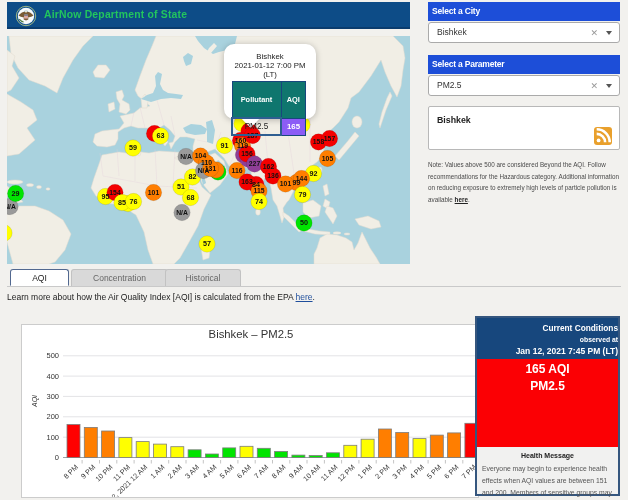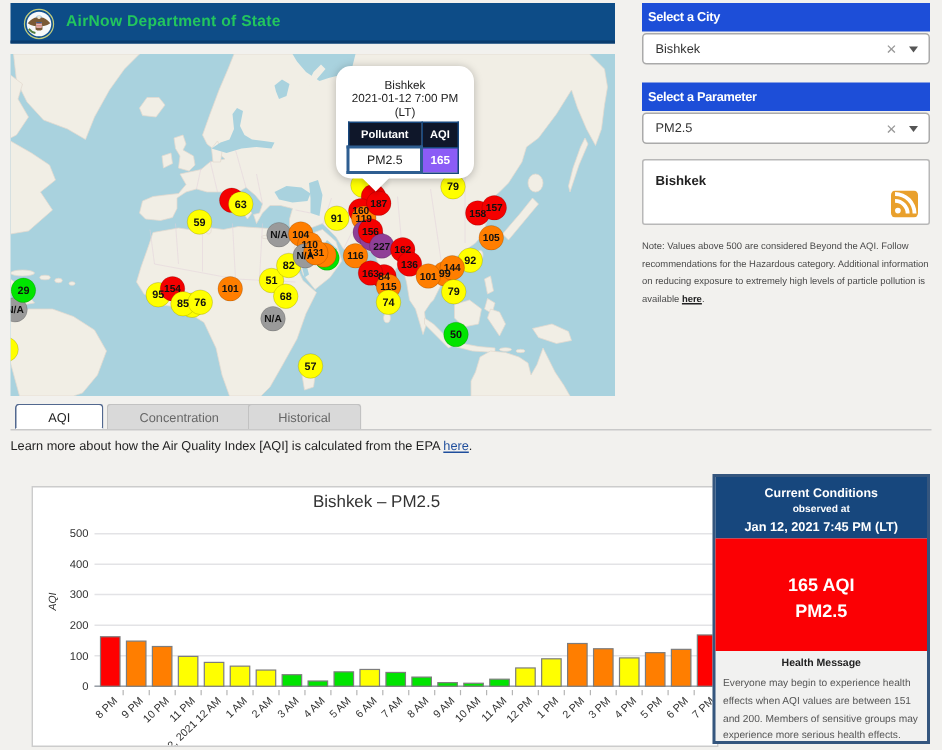--- a/index.html
+++ b/index.html
@@ -3,42 +3,42 @@
 *{margin:0;padding:0;box-sizing:border-box}
 html,body{width:628px;height:500px;background:#f2f1ee;font-family:"Liberation Sans",sans-serif;overflow:hidden;position:relative}
 .abs{position:absolute}
 a{color:#1a0dab;text-decoration:underline}
 .hdr{left:7px;top:2px;width:403px;height:27px;background:#0d4c87;color:#22c55e;border-bottom:2px solid #0a3c6e}
 .hdr .ttl{position:absolute;left:37px;top:7px;font-size:10.4px;font-weight:bold;letter-spacing:.2px}
 .map{left:7px;top:36px;width:403px;height:228px;background:#a9d2de;overflow:hidden}
 .popup{position:absolute;left:217px;top:8px;width:92px;height:75px;background:#fff;border-radius:10px;box-shadow:0 1px 6px rgba(0,0,0,.25);font-size:7.8px;color:#222;text-align:center}
 .popup .tail{position:absolute;left:20px;top:68px;width:13px;height:13px;background:#fff;transform:rotate(45deg);box-shadow:2px 2px 3px rgba(0,0,0,.12)}
 .ptbl{position:absolute;left:7px;top:37px;width:75px;border-collapse:collapse;font-size:7.4px}
-.ptbl th{background:#0f172a;color:#fff;font-weight:bold;padding:3px 0;border:1px solid #17477d}
+.ptbl th{background:#0f766e;color:#fff;font-weight:bold;padding:13px 0;border:1px solid #17477d}
 .ptbl td{padding:3.2px 0;border:2px solid #2e5e91;font-size:8.2px}
 .ptbl td.red{background:#8b5cf6;color:#fff;font-weight:bold;border:1px solid #17477d;font-size:7.8px}
 .rc-band{left:428px;width:192px;height:19px;background:#1d4ed8;color:#fff;font-size:8.5px;font-weight:bold;letter-spacing:-.2px;line-height:19px;padding-left:4px}
 .rc-sel{left:428px;width:192px;height:21px;background:#fff;border:1px solid #aaa;border-radius:3px;font-size:8.5px;color:#333;line-height:19px;padding-left:8px}
 .rc-sel .x{position:absolute;right:21px;top:1px;color:#999;font-size:9px}
 .rc-sel .car{position:absolute;right:7px;top:8px;width:0;height:0;border-left:3.5px solid transparent;border-right:3.5px solid transparent;border-top:4px solid #555}
 .rssbox{left:428px;top:106px;width:192px;height:44px;background:#fff;border:1px solid #b8b8b8;border-radius:2px}
 .note{left:428px;top:159px;font-size:6.3px;color:#4a4a4a;line-height:11.6px}
 .note a{color:#222;font-weight:bold}
 .tab{top:269px;height:17px;border:1px solid #c2c2c2;border-bottom:none;border-radius:3px 3px 0 0;background:#d9d9d9;color:#666;font-size:8.5px;text-align:center;line-height:16px}
 .tab.on{background:#fff;border:1px solid #52688f;border-bottom:1px solid #fff;color:#222;z-index:2}
 .tabline{left:7px;top:285.5px;width:614px;height:1px;background:#c9c9c9}
 .learn{left:7px;top:292px;font-size:8.5px;color:#222}
 .learn a{color:#1f4e9c}
 .chart{left:21px;top:324px;width:458px;height:174px;background:#fff;border:1px solid #ccc}
 .cc{left:475px;top:316px;width:145px;height:180px;border:2px solid #35567e;background:#f1f1f0}
-.cc .b1{background:#17477d;color:#fff;text-align:center;padding-top:4.5px;height:41px}
+.cc .b1{background:#17477d;color:#fff;text-align:right;padding-top:4.5px;height:41px}
 .cc .b1 .l1{font-size:8.3px;font-weight:bold}
 .cc .b1 .l2{font-size:6.8px;font-weight:bold;margin-top:3px}
 .cc .b1 .l3{font-size:8.5px;font-weight:bold;margin-top:3px}
-.cc .b2{background:#fb0004;color:#fff;text-align:center;height:75px;padding-top:23px}
+.cc .b2{background:#fb0004;color:#fff;text-align:center;height:88px;padding-top:2px}
 .cc .b2 div{font-size:12px;font-weight:bold;line-height:17px}
 .cc .b3{padding:5px 4px 0 4px;color:#555}
 .cc .b3 .hm{font-size:7px;font-weight:bold;color:#222;text-align:center}
 .cc .b3 .bt{font-size:6.8px;line-height:11.8px;margin-top:4px;color:#555;padding-left:1px}
 </style></head><body>
 <div class="abs hdr">
  <svg class="abs" style="left:8px;top:3px" width="22" height="22" viewBox="-11 -11 22 22">
   <circle r="10.4" fill="#0f5190"></circle>
   <circle r="9.7" fill="none" stroke="#c3cd7c" stroke-width="0.8"></circle>
   <circle r="8.2" fill="#f7f9fa"></circle>

